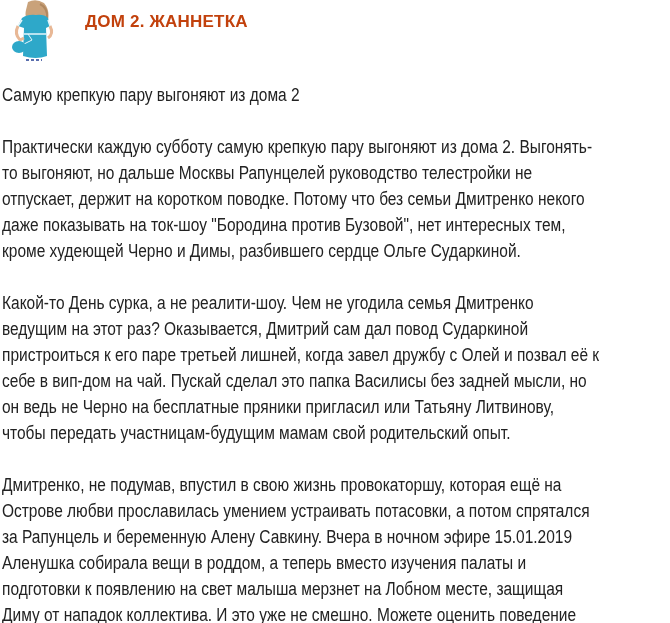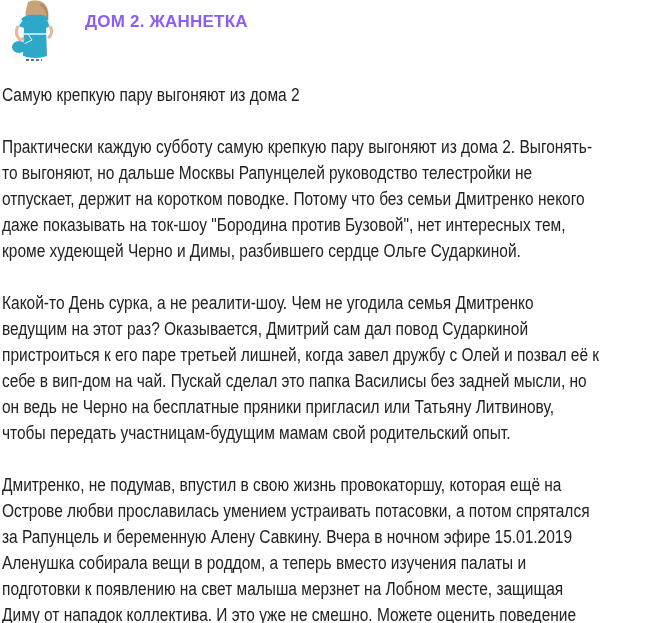--- a/index.html
+++ b/index.html
@@ -28,21 +28,21 @@
     top: 0px;
     width: 58px;
     height: 66px;
   }
   .channel-title {
     position: absolute;
     left: 85px;
     top: 12px;
     font-size: 17px;
     font-weight: bold;
-    color: #8b5cf6;
+    color: #c2410c;
     letter-spacing: 0.2px;
     white-space: nowrap;
   }
   .article {
     position: absolute;
     left: 2px;
     top: 82px;
     width: 666px;
   }
   .line {

